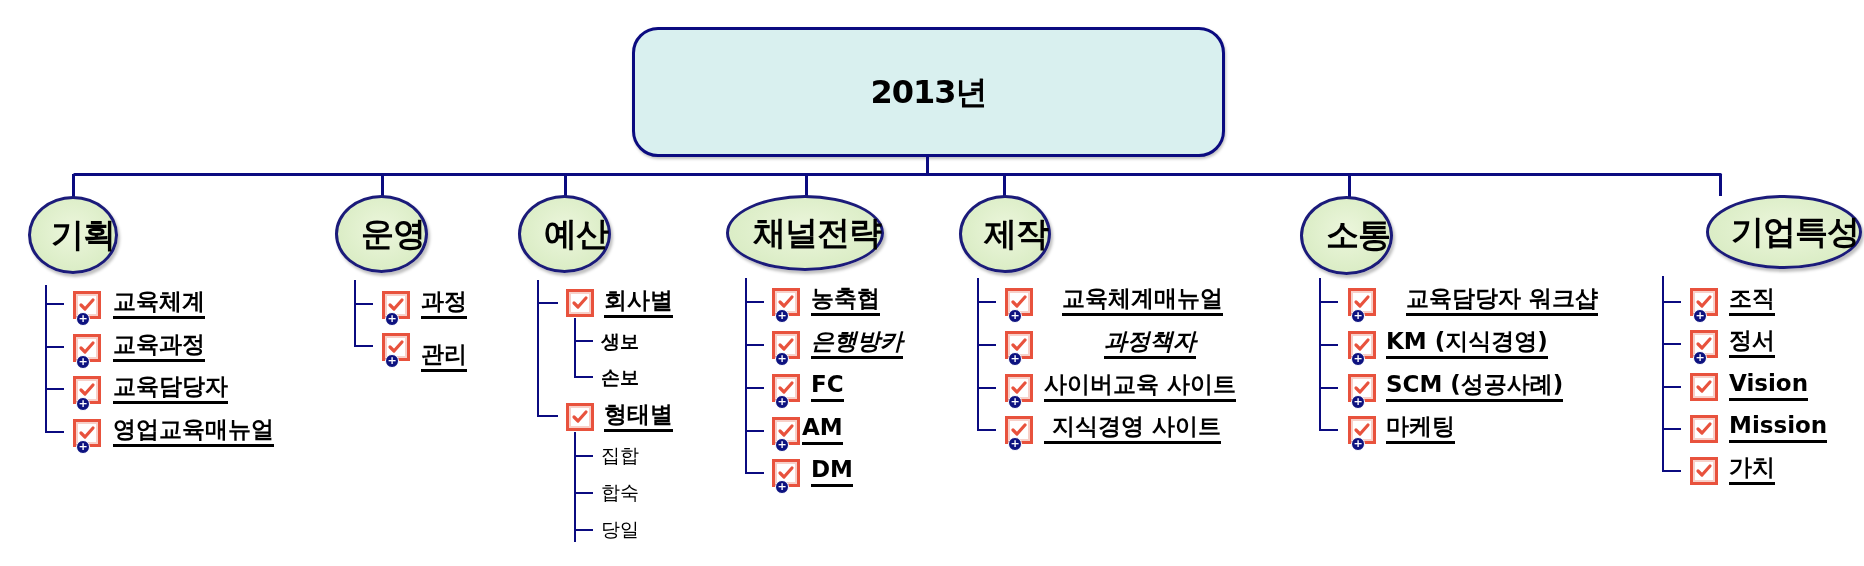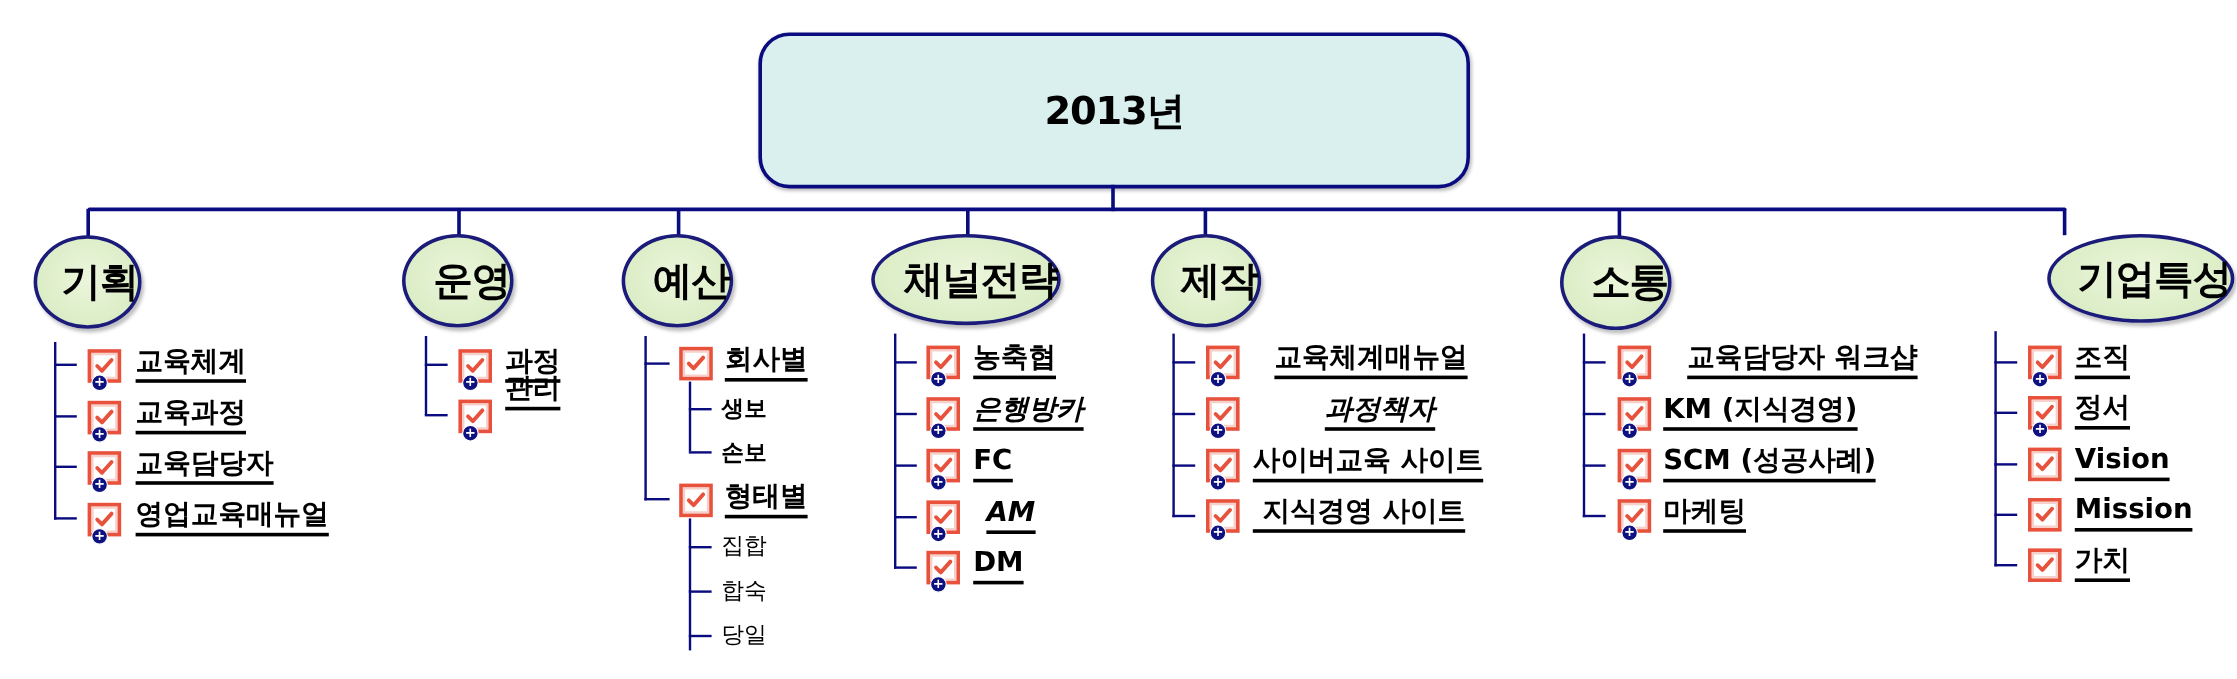--- a/index.html
+++ b/index.html
@@ -129,21 +129,21 @@
   </div>
 <div class="plus-badge" style="left:385px; top:312px;">+</div>
 <div class="item-label" style="left:421px; top:287px;">과정</div>
 
 <div class="check-box" style="left:382px; top:333px;">
     <svg width="20" height="20" viewBox="0 0 20 20">
       <path d="M4 10 L8 14 L16 5" stroke="#e8523d" stroke-width="3.2" fill="none" stroke-linecap="round" stroke-linejoin="round"></path>
     </svg>
   </div>
 <div class="plus-badge" style="left:385px; top:354px;">+</div>
-<div class="item-label" style="left:421px; top:310px;">관리</div>
+<div class="item-label" style="left:421px; top:340px;">관리</div>
 
 <div class="tree-vline" style="left:537px; top:280px; height:137px;"></div>
 <div class="tree-hline" style="left:537px; top:302px; width:21px;"></div>
 <div class="tree-hline" style="left:537px; top:415px; width:21px;"></div>
 
 <div class="check-box" style="left:566px; top:289px;">
     <svg width="20" height="20" viewBox="0 0 20 20">
       <path d="M4 10 L8 14 L16 5" stroke="#e8523d" stroke-width="3.2" fill="none" stroke-linecap="round" stroke-linejoin="round"></path>
     </svg>
   </div>
@@ -200,21 +200,21 @@
   </div>
 <div class="plus-badge" style="left:775px; top:395px;">+</div>
 <div class="item-label" style="left:811px; top:370px;">FC</div>
 
 <div class="check-box" style="left:772px; top:417px;">
     <svg width="20" height="20" viewBox="0 0 20 20">
       <path d="M4 10 L8 14 L16 5" stroke="#e8523d" stroke-width="3.2" fill="none" stroke-linecap="round" stroke-linejoin="round"></path>
     </svg>
   </div>
 <div class="plus-badge" style="left:775px; top:438px;">+</div>
-<div class="item-label" style="left:822px; top:413px;font-style:italic;">AM</div>
+<div class="item-label" style="left:802px; top:413px;">AM</div>
 
 <div class="check-box" style="left:772px; top:459px;">
     <svg width="20" height="20" viewBox="0 0 20 20">
       <path d="M4 10 L8 14 L16 5" stroke="#e8523d" stroke-width="3.2" fill="none" stroke-linecap="round" stroke-linejoin="round"></path>
     </svg>
   </div>
 <div class="plus-badge" style="left:775px; top:480px;">+</div>
 <div class="item-label" style="left:811px; top:455px;">DM</div>
 
 <div class="tree-vline" style="left:977px; top:278px; height:153px;"></div>

